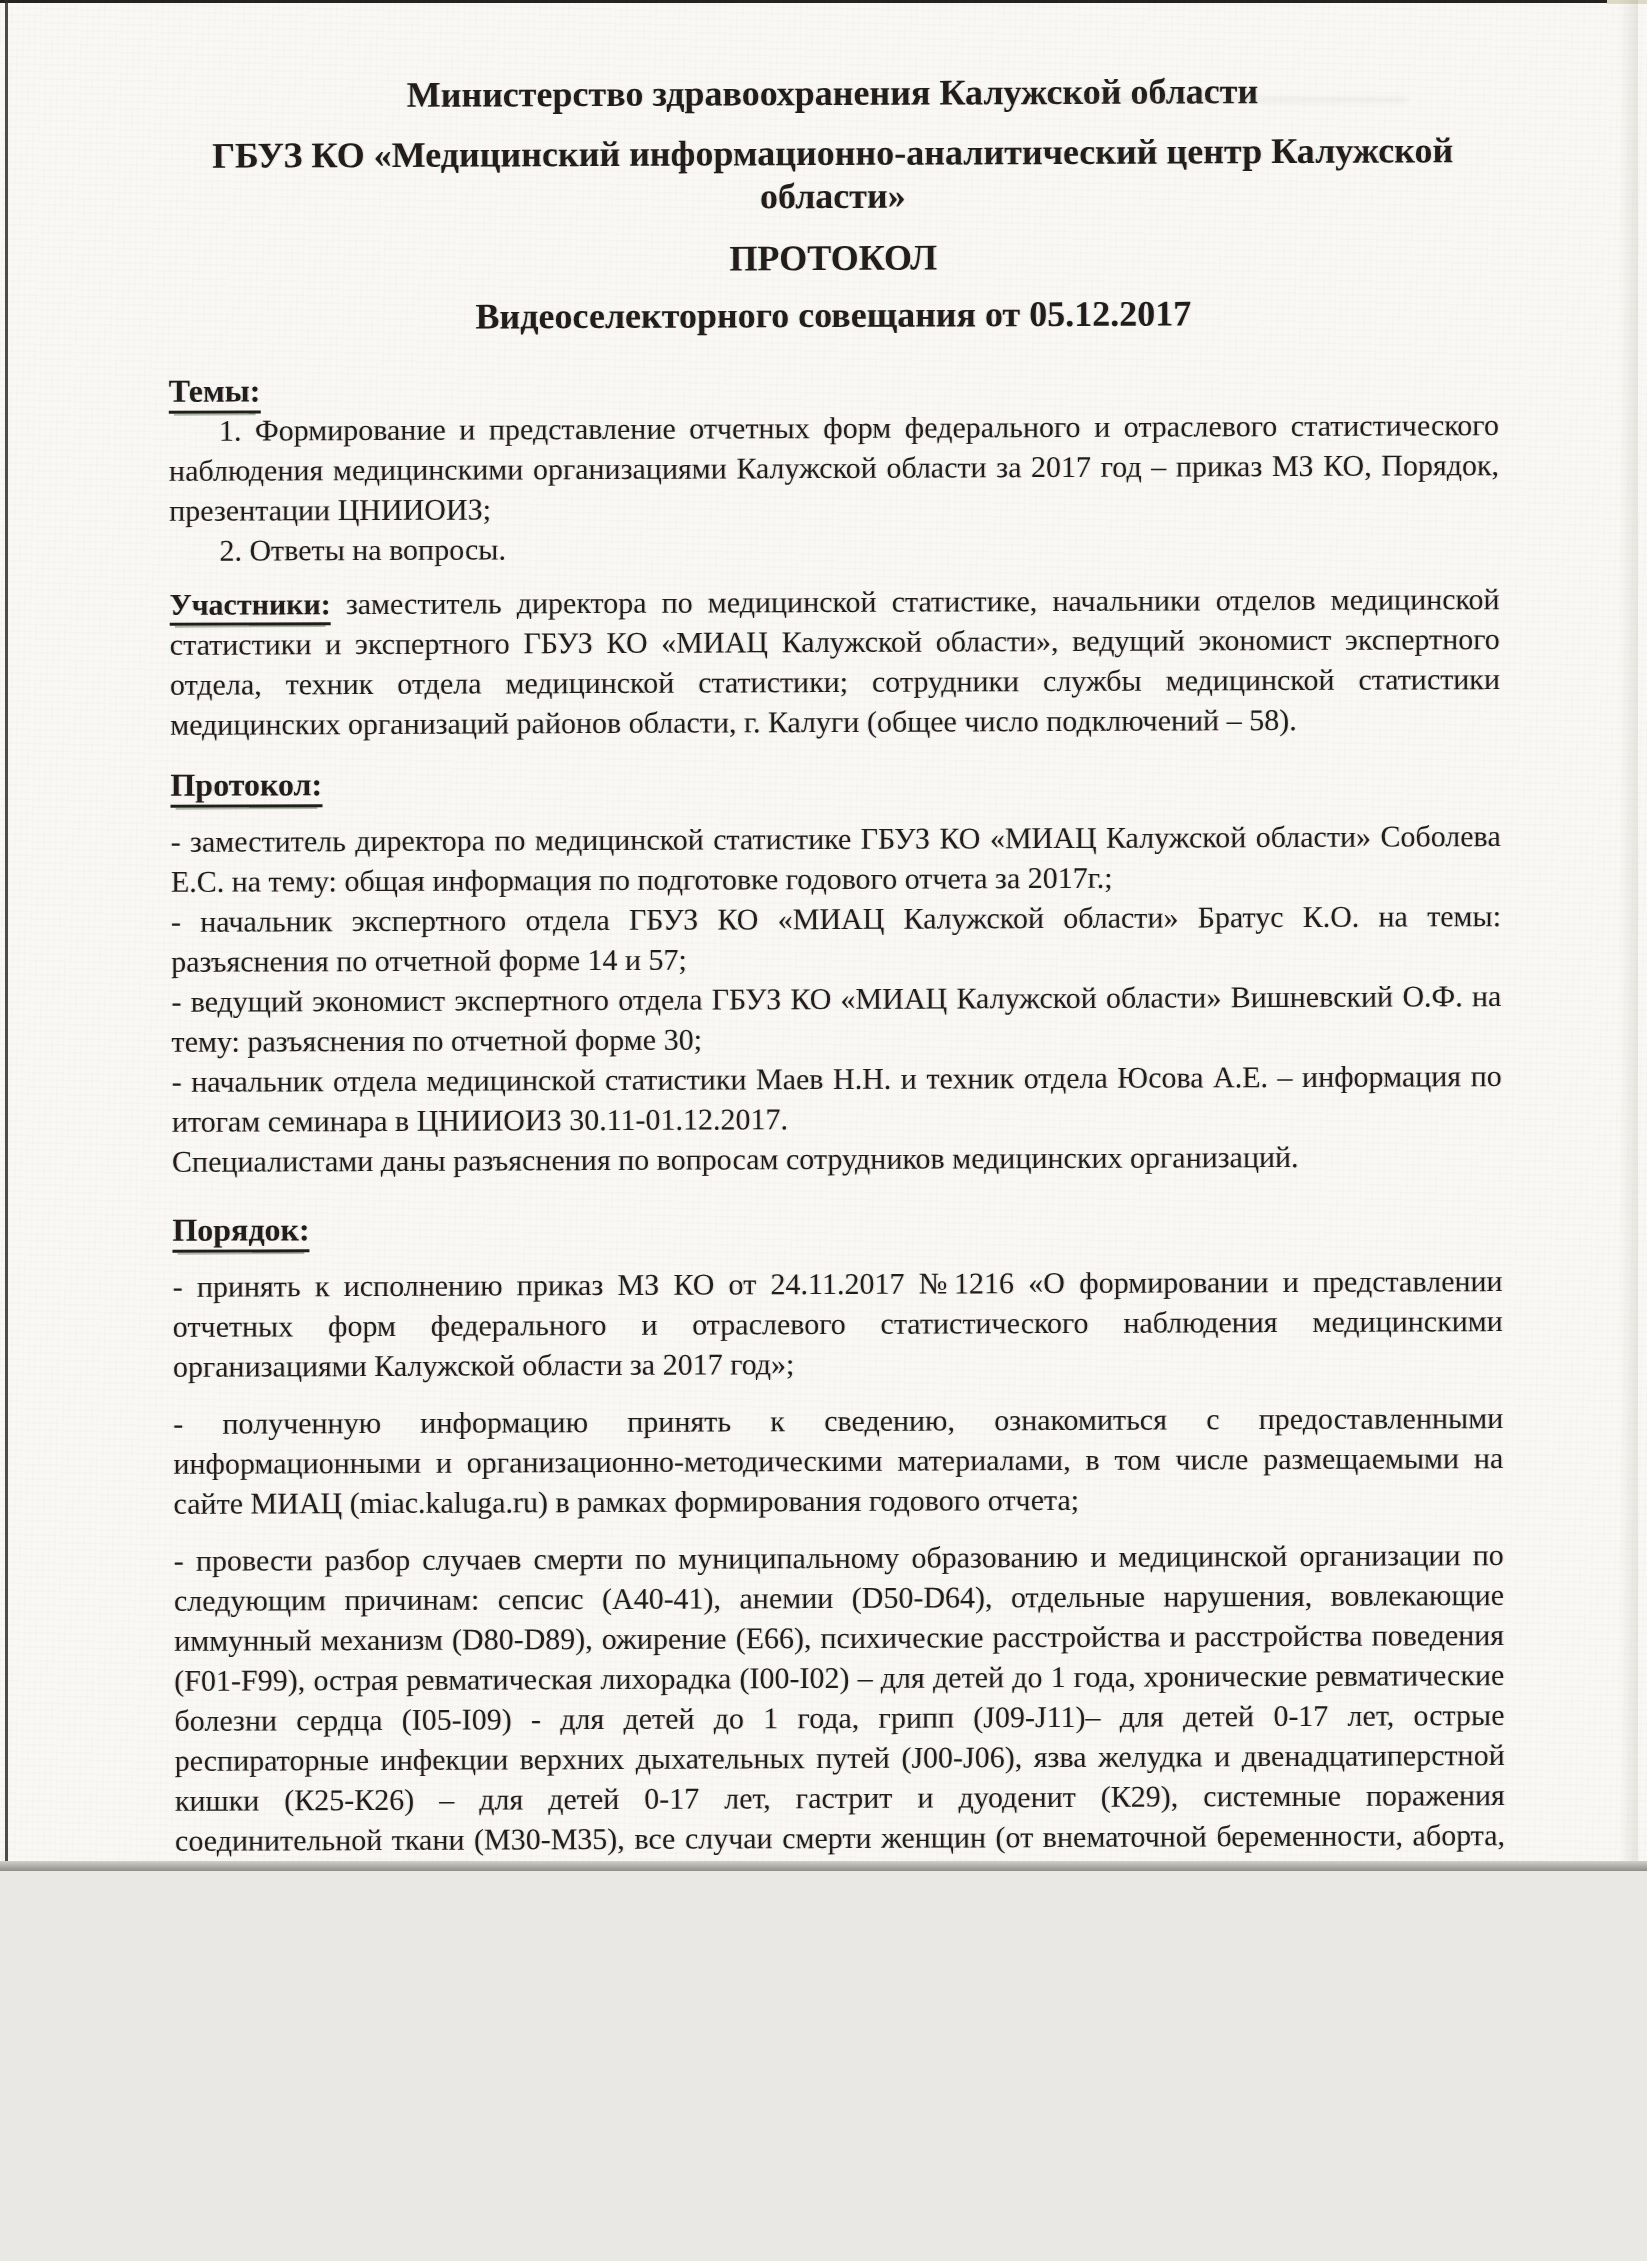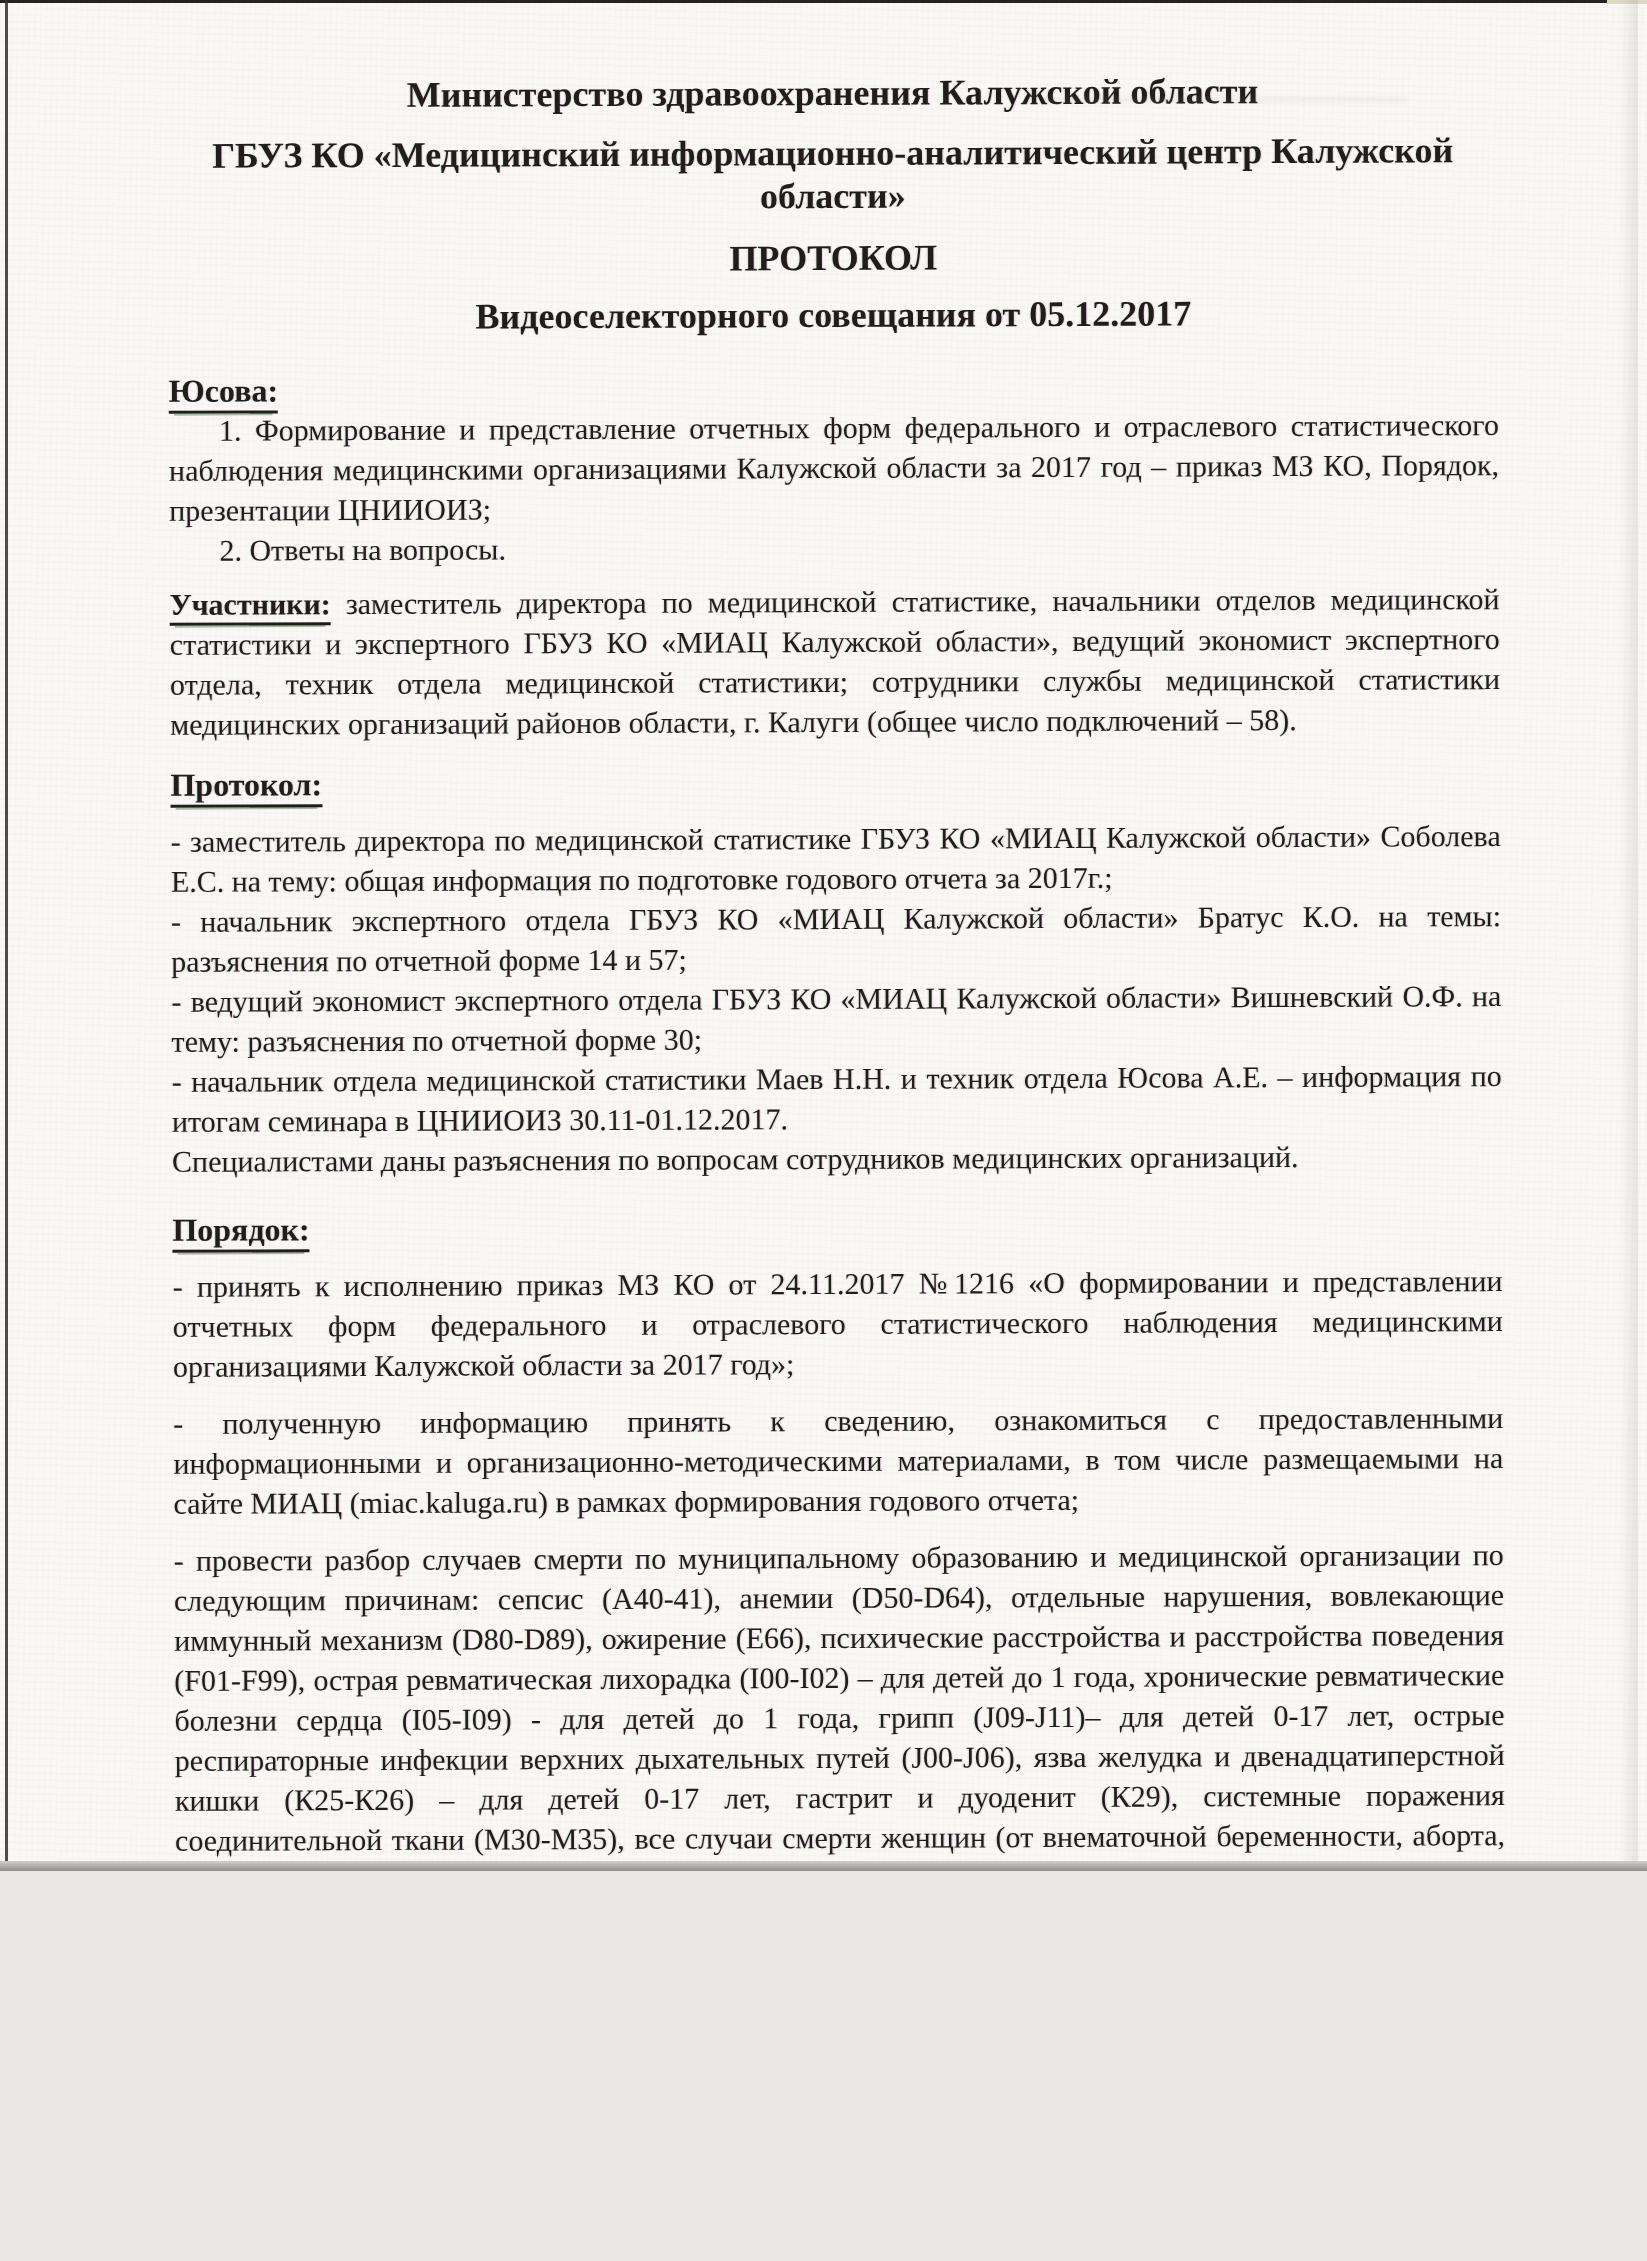--- a/index.html
+++ b/index.html
@@ -59,21 +59,21 @@
 <body>
 
 <div class="page">
 
   <div class="content">
     <p class="doc-head">Министерство здравоохранения Калужской области</p>
     <p class="doc-head mt26">ГБУЗ КО «Медицинский информационно-аналитический центр Калужской области»</p>
     <p class="doc-head mt30">ПРОТОКОЛ</p>
     <p class="doc-head mt22">Видеоселекторного совещания от 05.12.2017</p>
 
-    <p class="sec-head sp-topics"><span class="u">Юсова:</span></p>
+    <p class="sec-head sp-topics"><span class="u">Темы:</span></p>
     <p class="body-p indent">1. Формирование и представление отчетных форм федерального и отраслевого статистического наблюдения медицинскими организациями Калужской области за 2017 год – приказ МЗ КО, Порядок, презентации ЦНИИОИЗ;</p>
     <p class="body-p indent">2. Ответы на вопросы.</p>
 
     <p class="body-p sp-part"><span class="u bold">Участники:</span><span> заместитель директора по медицинской статистике, начальники отделов медицинской статистики и экспертного ГБУЗ КО «МИАЦ Калужской области», ведущий экономист экспертного отдела, техник отдела медицинской статистики; сотрудники службы медицинской статистики медицинских организаций районов области, г. Калуги (общее число подключений – 58).</span></p>
 
     <p class="sec-head sp-speakers"><span class="u">Протокол:</span></p>
     <p class="body-p sp-item">- заместитель директора по медицинской статистике ГБУЗ КО «МИАЦ Калужской области» Соболева Е.С. на тему: общая информация по подготовке годового отчета за 2017г.;</p>
     <p class="body-p">- начальник экспертного отдела ГБУЗ КО «МИАЦ Калужской области» Братус К.О. на темы: разъяснения по отчетной форме 14 и 57;</p>
     <p class="body-p">- ведущий экономист экспертного отдела ГБУЗ КО «МИАЦ Калужской области» Вишневский О.Ф. на тему: разъяснения по отчетной форме 30;</p>
     <p class="body-p">- начальник отдела медицинской статистики Маев Н.Н. и техник отдела Юсова А.Е. – информация по итогам семинара в ЦНИИОИЗ 30.11-01.12.2017.</p>

